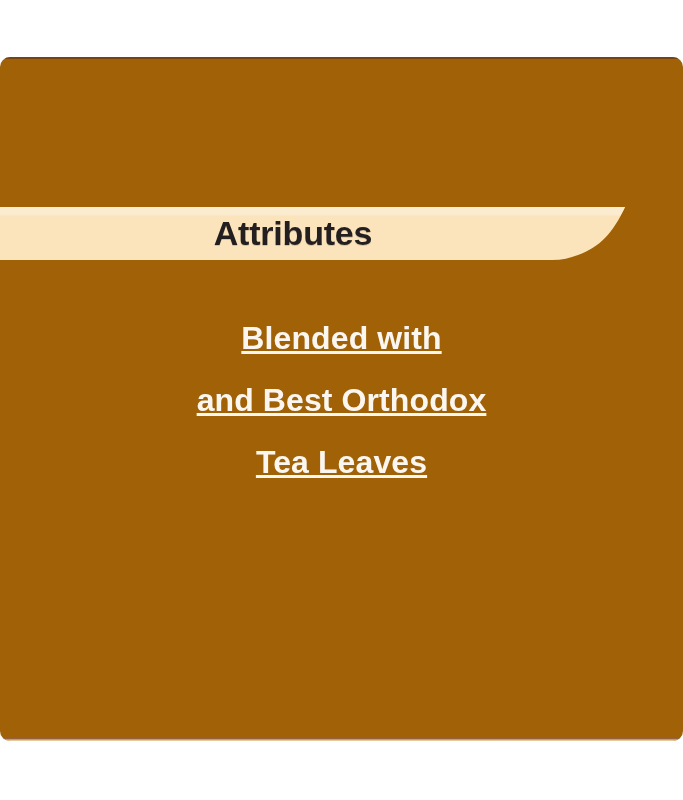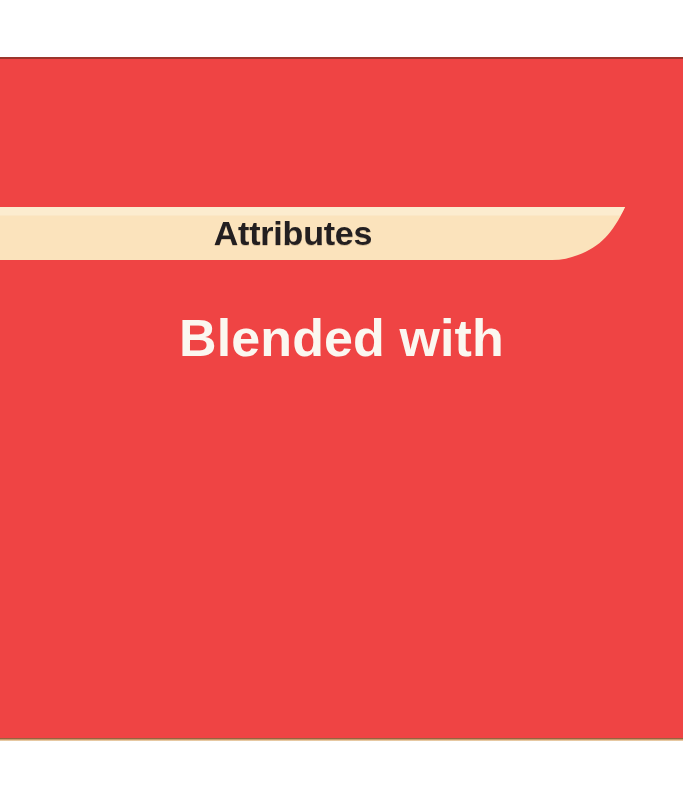--- a/index.html
+++ b/index.html
@@ -21,22 +21,23 @@
     overflow: hidden;
   }
 
   
   .panel {
     position: absolute;
     left: 0;
     top: 57px;
     width: 683px;
     height: 684px;
-    background: #ef4444;
+    background: #a16207;
     overflow: hidden;
+    border-radius: 10px;
   }
 
   
   .panel-top-hairline {
     position: absolute;
     left: 0;
     top: 0;
     width: 100%;
     height: 2px;
     background: #56291a;
@@ -88,24 +89,25 @@
   }
 
   
   .attributes-body {
     position: absolute;
     left: 0;
     top: 250px;        
     width: 683px;
     text-align: center;
     color: #fbf7f0;
-    font-size: 52px;
+    font-size: 32px;
     font-weight: 600;
     line-height: 62px;
     letter-spacing: 0.1px;
+    text-decoration: underline;
   }
   .attributes-body .line {
     display: block;
     white-space: nowrap;
   }
 </style>
 </head>
 <body>
 
 <div class="screen">
@@ -117,19 +119,21 @@
     <div class="banner">
       <svg class="banner-shape" viewBox="0 0 625 53" preserveAspectRatio="none">
         <path d="M0,0 L625,0 C613,26 600,40 578,48 C570,51 562,53 552,53 L0,53 Z" fill="#fbe3bc"></path>
         <path d="M0,0 L625,0 C623.5,3.2 622,6 620.4,8.6 L0,8.6 Z" fill="#fceccf"></path>
       </svg>
       <div class="banner-title">Attributes</div>
     </div>
 
     <div class="attributes-body">
       <span class="line">Blended with</span>
+      <span class="line">and Best Orthodox</span>
+      <span class="line">Tea Leaves</span>
     </div>
 
     <div class="panel-bottom-hairline"></div>
 
   </div>
 
 </div>
 
 </body></html>

